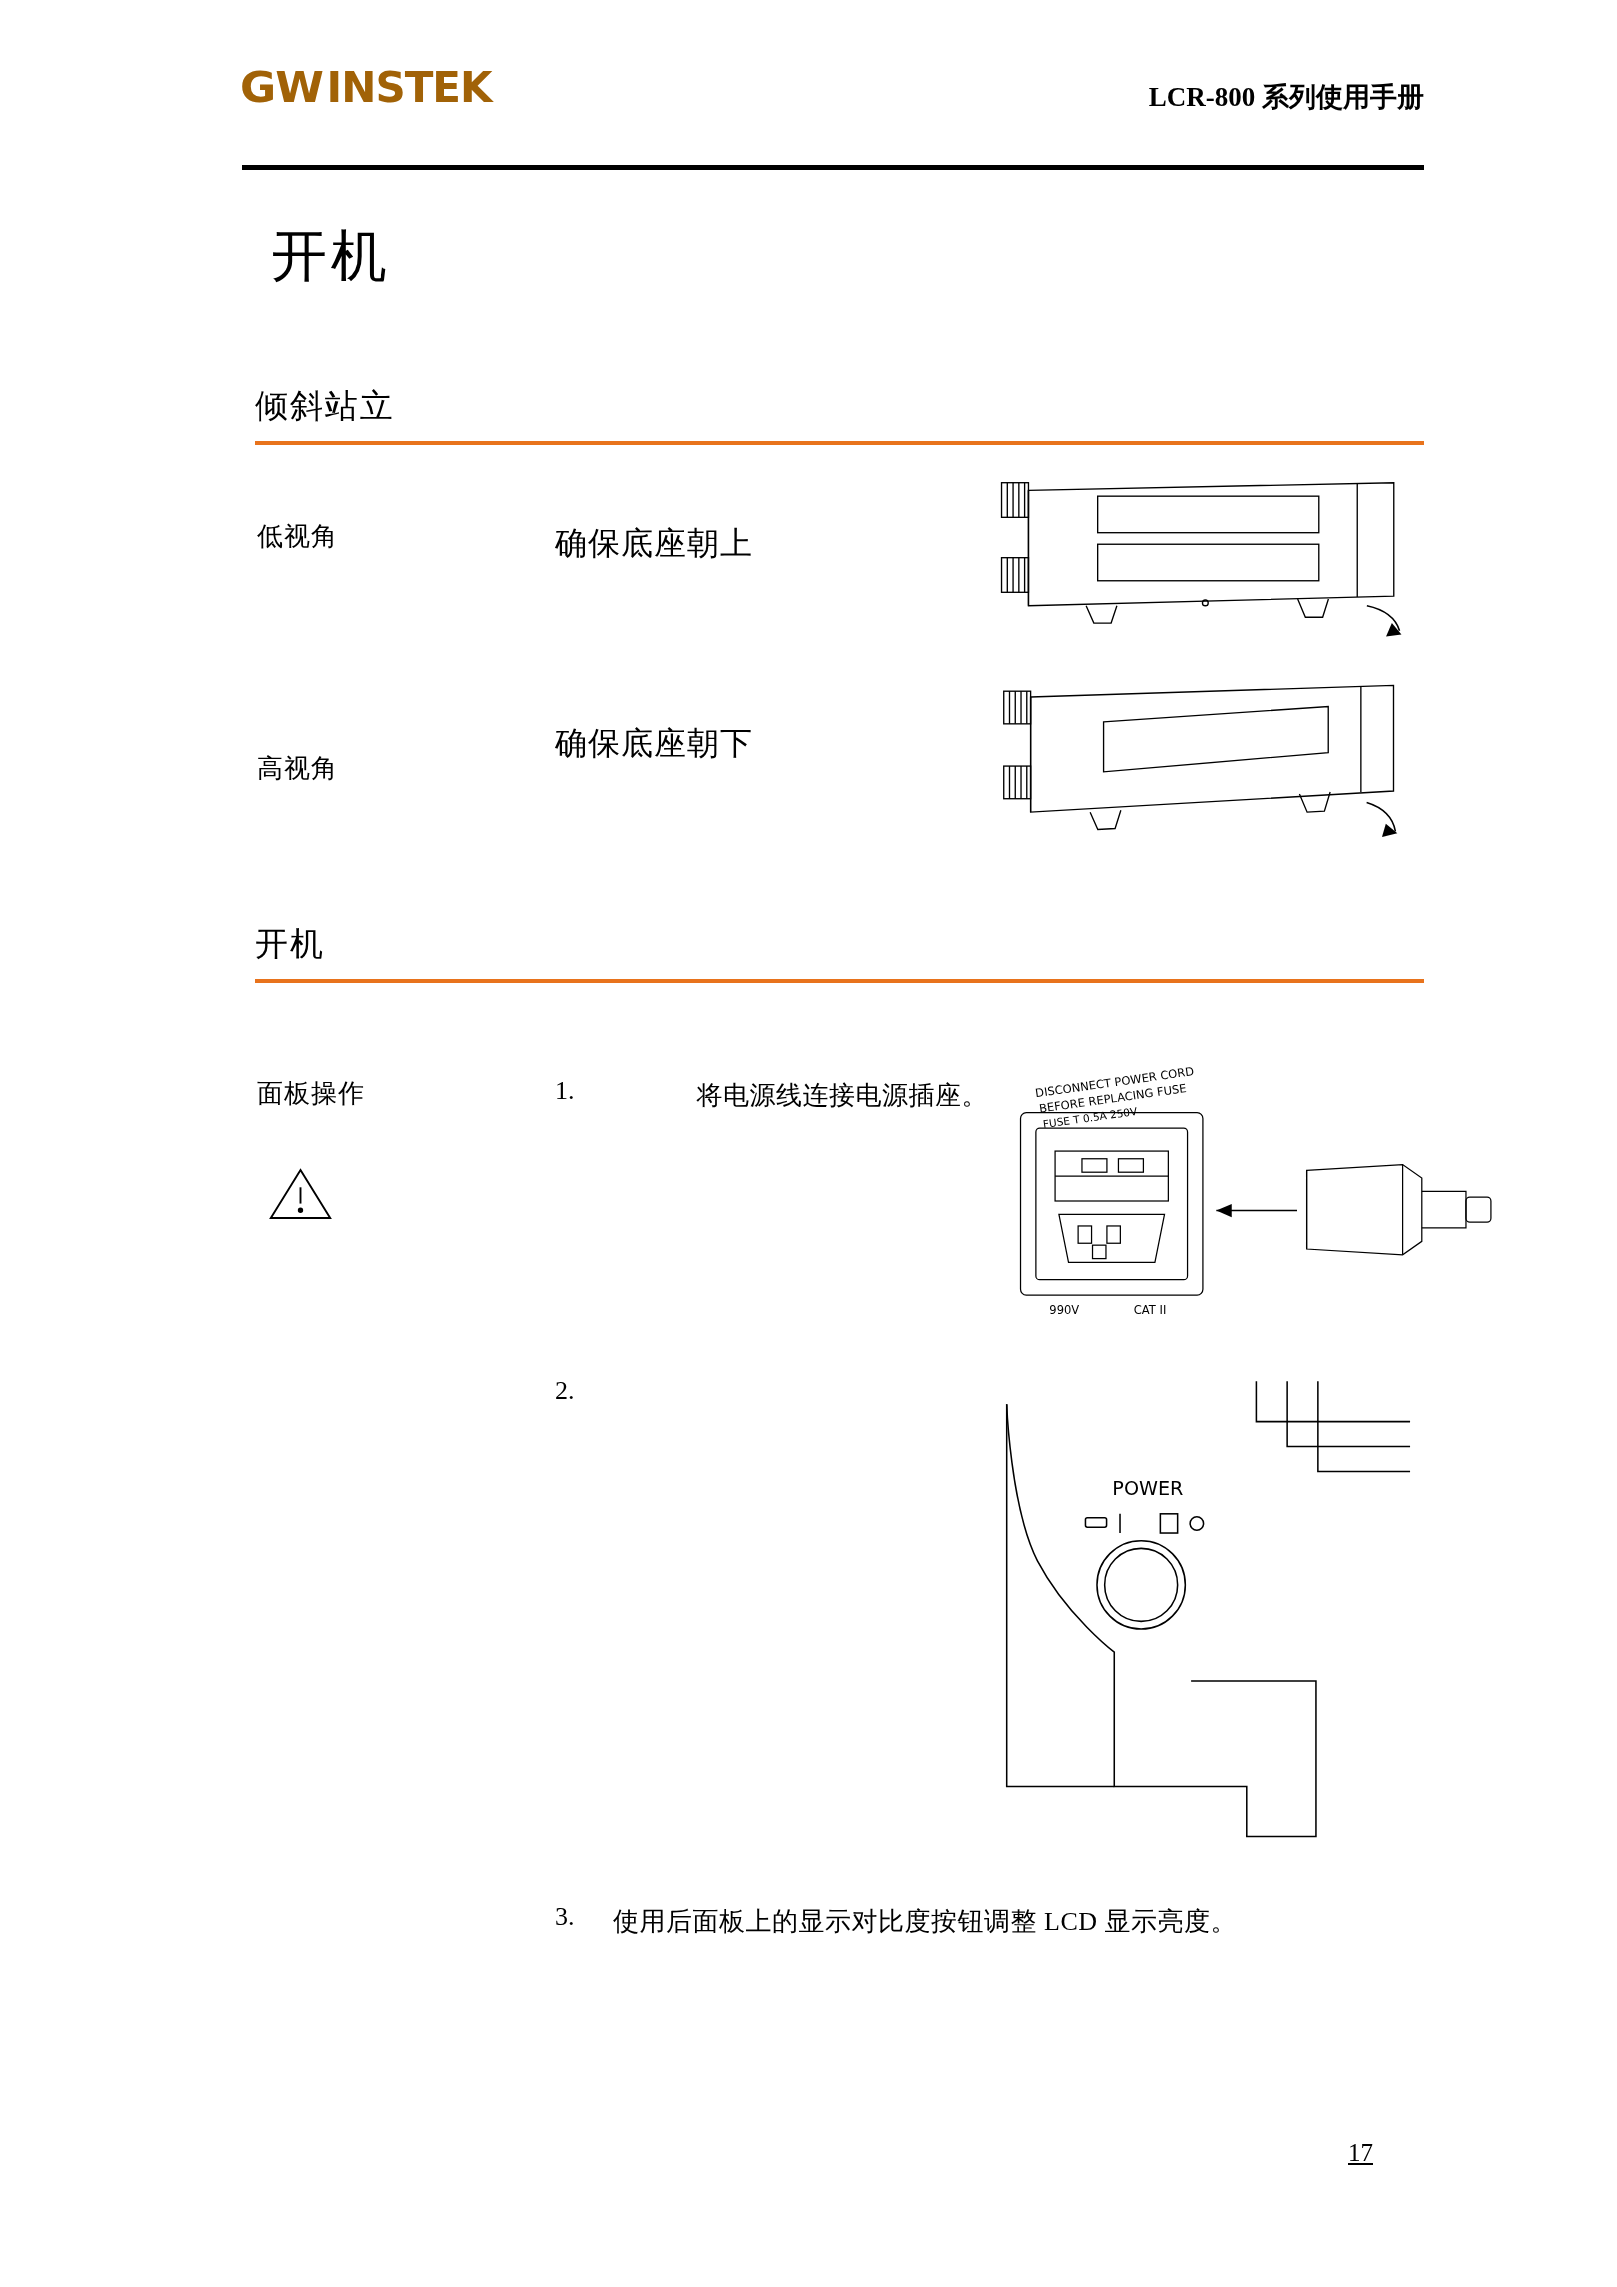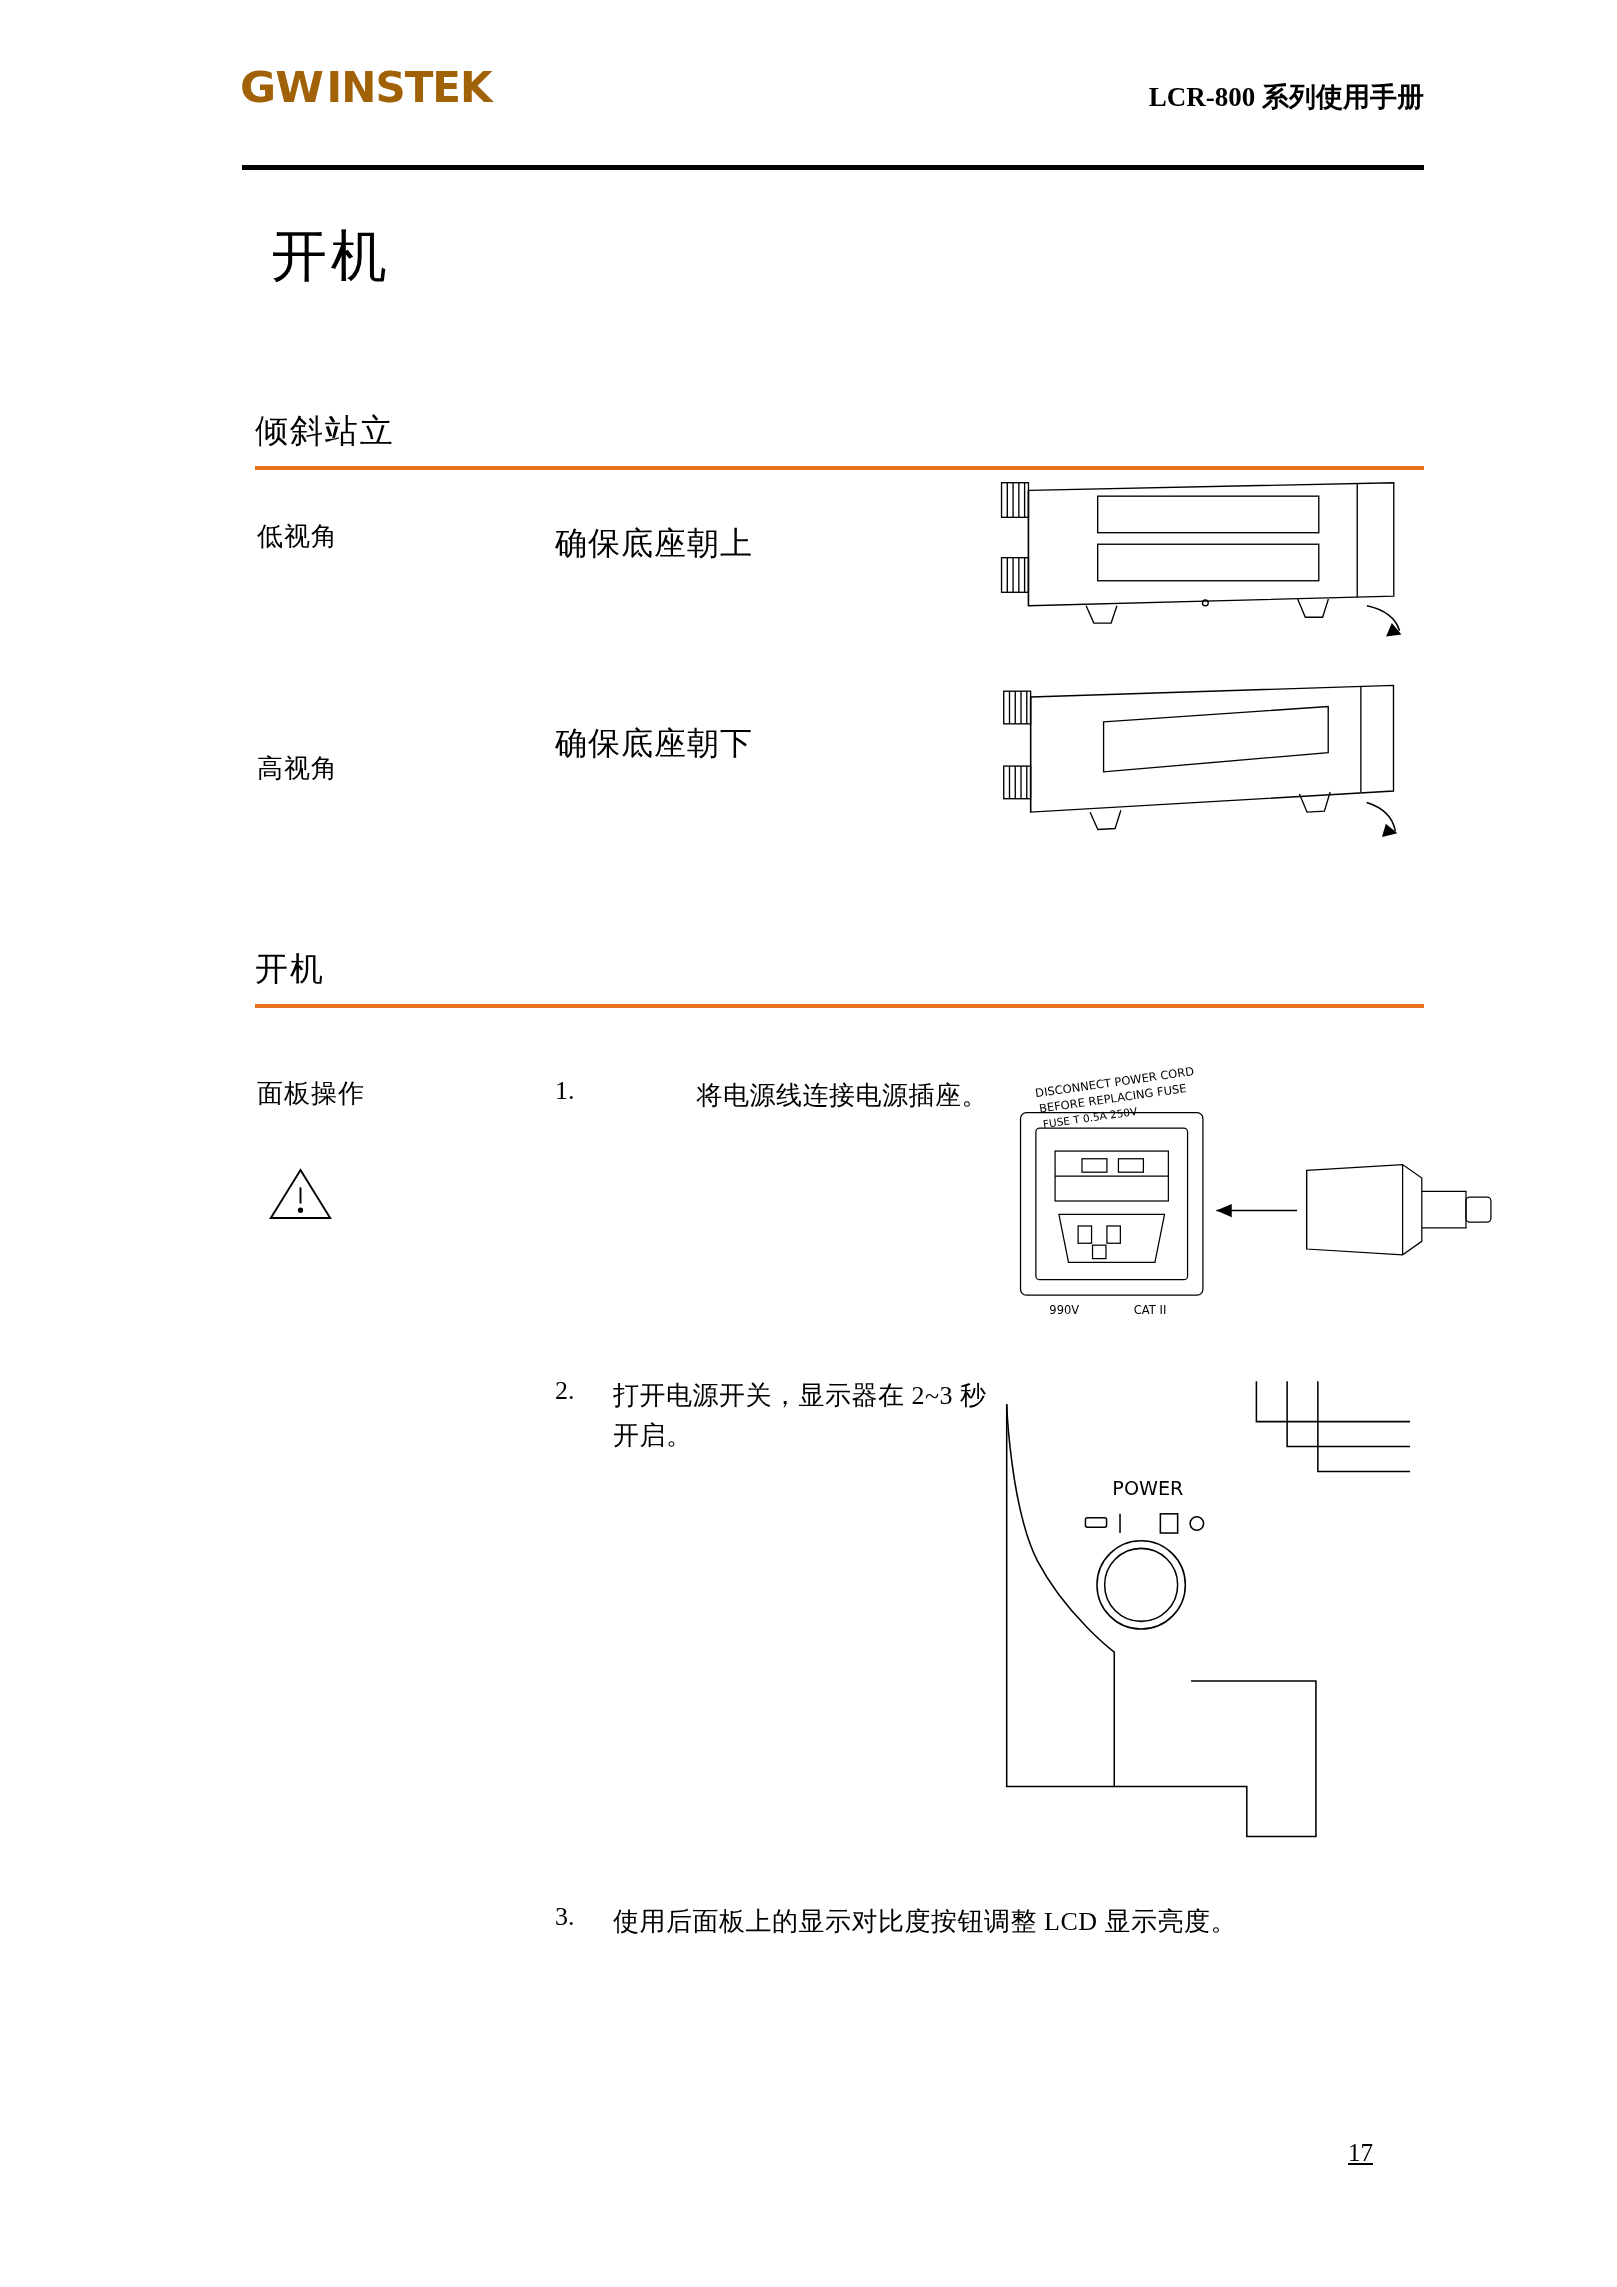--- a/index.html
+++ b/index.html
@@ -75,21 +75,20 @@
     font-size: 56px;
     letter-spacing: 3.8px;
     color: #000;
   }
 
   
   .section {
     position: absolute;
     left: 255px;
     width: 1169px;
-    margin-top: 25px;
   }
   .section-title {
     font-size: 33px;
     letter-spacing: 1.9px;
     padding-bottom: 11.5px;
     color: #000;
   }
   .section-rule {
     height: 4.8px;
     background: #e8731c;
@@ -332,21 +331,20 @@
         <text x="38" y="42" font-size="12" transform="rotate(-8 38 42)">DISCONNECT POWER CORD</text>
         <text x="42" y="58" font-size="12" transform="rotate(-8 42 58)">BEFORE REPLACING FUSE</text>
         <text x="46" y="74" font-size="11" transform="rotate(-8 46 74)">FUSE  T 0.5A 250V</text>
         <text x="52" y="268" font-size="12">990V</text>
         <text x="140" y="268" font-size="12">CAT II</text>
       </g>
     </svg>
   </div>
 
   <div class="step-num" style="left:555px; top:1376px;">2.</div>
-  <div class="step-body" style="left:613px; top:1376px; width:375px;">打开电源开关，显示器在 2~3 秒开启。</div>
 
   <div class="ill" style="left:999px; top:1364px;">
     <svg width="413" height="509" viewBox="0 0 430 530">
       <g fill="none" stroke="#000" stroke-width="1.6">
 
         <path d="M268 18 L268 60 L428 60"></path>
         <path d="M300 18 L300 86 L428 86"></path>
         <path d="M332 18 L332 112 L428 112"></path>
 
         <path d="M8 42 C8 42 12 150 40 205 C70 262 120 300 120 300 L120 440 L258 440 L258 492 L330 492 L330 330 L200 330"></path>

